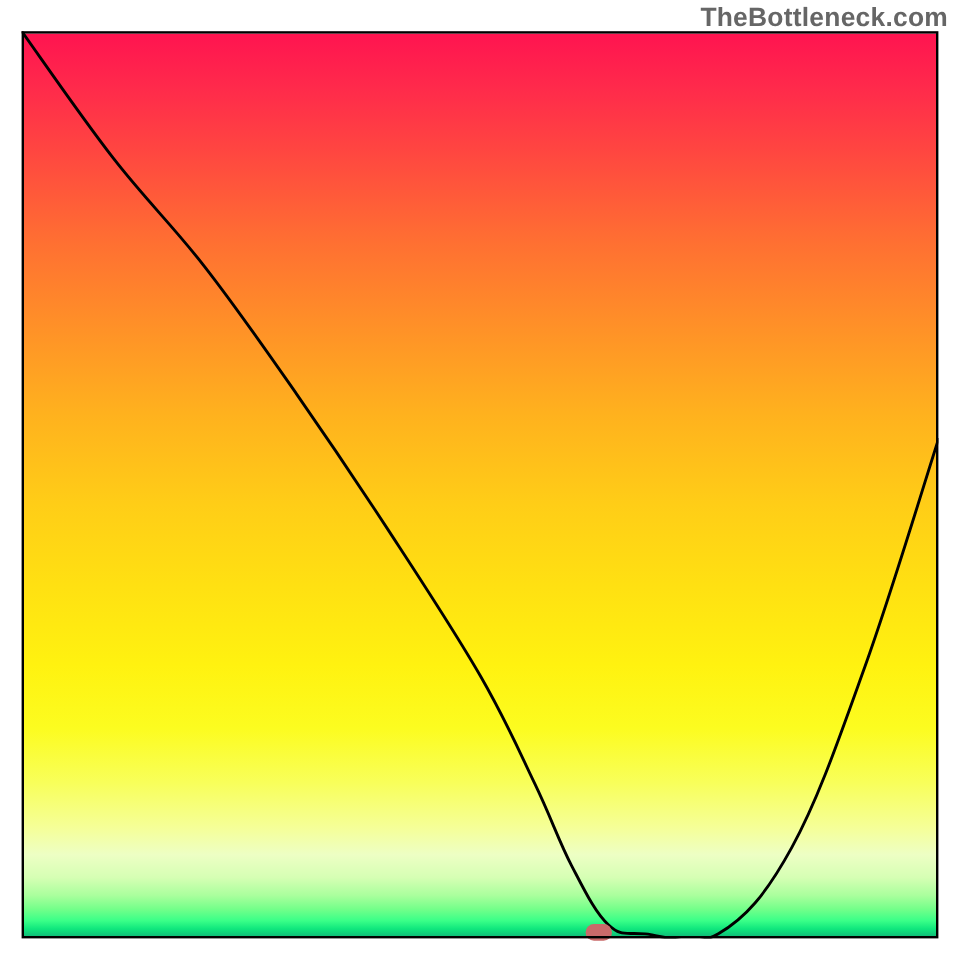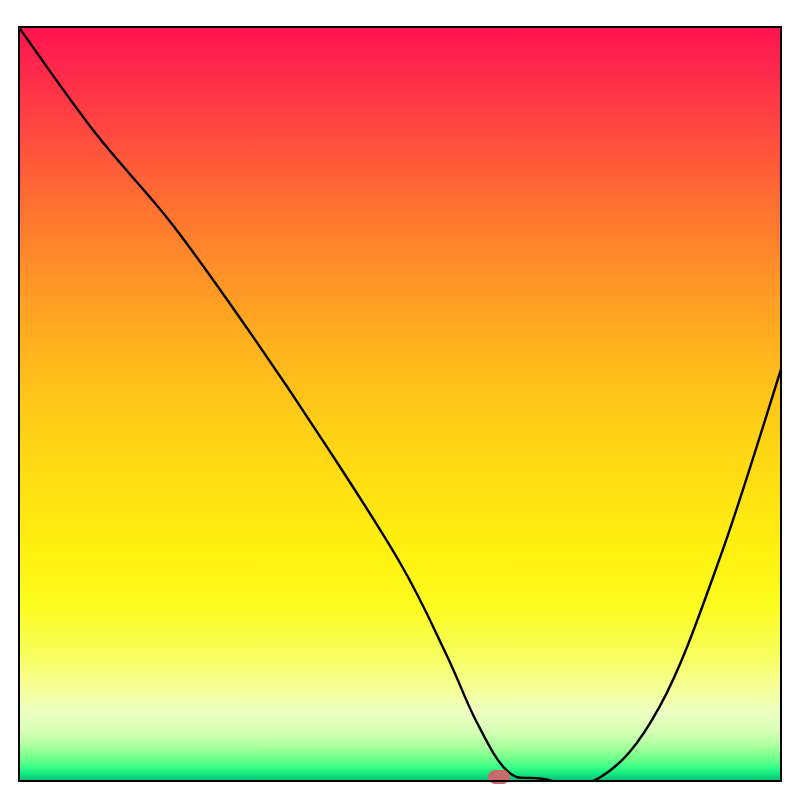--- a/index.html
+++ b/index.html
@@ -75,20 +75,21 @@
     width: 22px;
     height: 14px;
     border-radius: 7px;
     background: #c96a6a;
   }
 </style>
 </head>
 <body>
 
 <div class="stage">
+  <div class="watermark">TheBottleneck.com</div>
 
   <div class="plot">
     <div class="gradient"></div>
 
     <svg class="curve" viewBox="0 0 764 756" preserveAspectRatio="none">
       <path id="curve-path" fill="none" stroke="#000" stroke-width="2.4" stroke-linecap="round" stroke-linejoin="round" d="M 0 0 C 13.752 19.051200000000005, 48.896 70.45920000000002, 76.4 105.84000000000003 C 103.90400000000001 141.22080000000005, 125.29600000000002 161.17920000000007, 152.8 196.56000000000006 C 180.304 231.94080000000005, 201.696 262.93680000000006, 229.2 302.40000000000003 C 256.704 341.8632, 278.096 373.6152, 305.6 415.8 C 333.10400000000004 457.9848, 359.9968 498.6576, 382 536.76 C 404.0032 574.8624, 414.088 598.9032, 427.84000000000003 627.48 C 441.59200000000004 656.0568000000001, 447.3984 674.4276, 458.4 695.52 C 469.4016 716.6124, 477.95840000000004 734.454, 488.96000000000004 744.66 C 499.96160000000003 754.866, 503.0176 750.8592, 519.52 752.22 C 536.0224 753.5808000000001, 558.6368 765.1476, 580.64 752.22 C 602.6432 739.2924, 619.7568 720.5436, 641.76 680.4 C 663.7632 640.2564, 680.8768 590.436, 702.88 529.2 C 724.8832 467.96400000000006, 752.9984 374.22, 764 340.2"></path>
     </svg>
 
     <div class="minimum-marker" id="min-marker" style="left: 470.32px; top: 743.708px;"></div>
 

